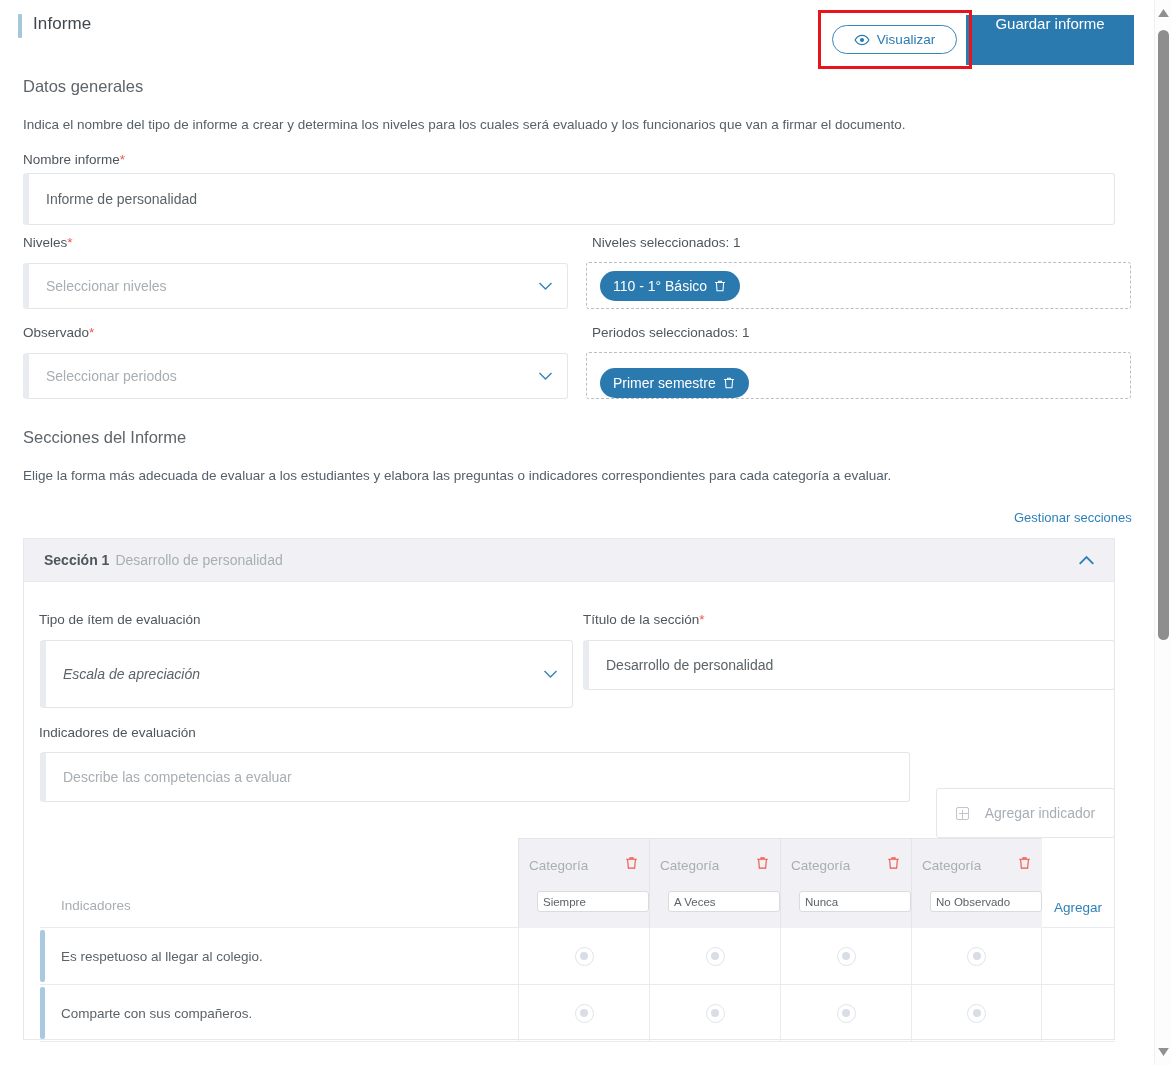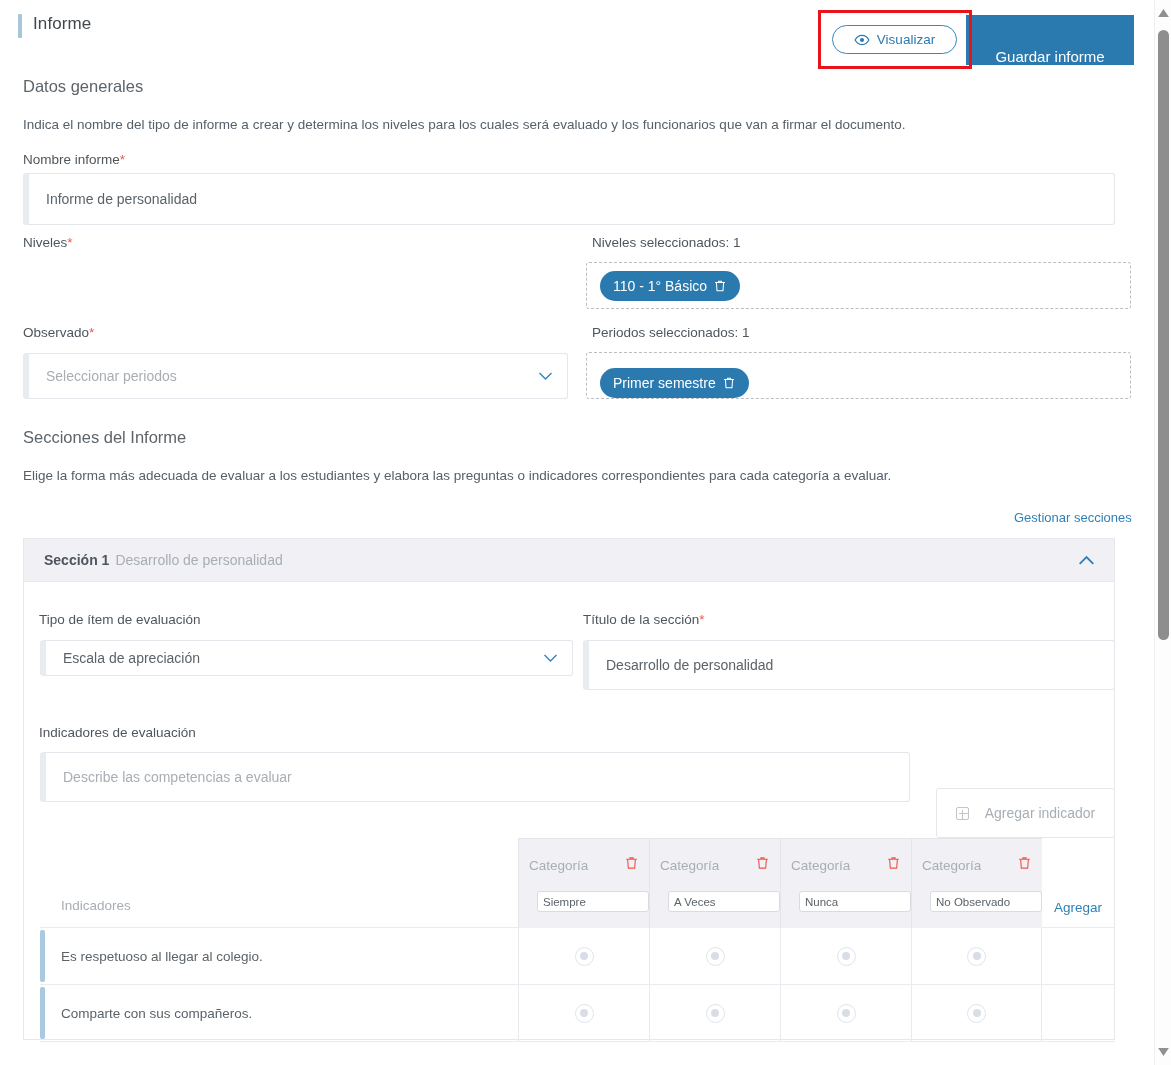--- a/index.html
+++ b/index.html
@@ -35,21 +35,21 @@
     border:1px solid #3a86b8; border-radius:15px; background:#fff;
     color:#2b7bb2; font-size:13.5px; font-family:"Liberation Sans", sans-serif;
     display:flex; align-items:center; justify-content:center; gap:7px;
     cursor:pointer;
   }
   .eye-ico { display:block; width:16px; height:16px; }
   .btn-guardar {
     position:absolute; left:966px; top:15px; width:168px; height:50px;
     background:#2a7ab0; color:#fff; border:none;
     font-size:15px; font-family:"Liberation Sans", sans-serif;
-    display:flex; align-items:flex-end; justify-content:center; cursor:pointer;
+    display:flex; align-items:flex-start; justify-content:center; cursor:pointer;
   }
   .redbox {
     position:absolute; left:818px; top:10px; width:154px; height:59px;
     border:3px solid #e8141b; pointer-events:none;
   }
 
   
   .h-sec { position:absolute; font-size:16.5px; color:#5d646a; font-weight:400; }
   .p-sec { position:absolute; font-size:13.5px; color:#56606a; font-weight:400; }
 
@@ -215,20 +215,26 @@
   <div class="fld-label" style="left:23px; top:152px;">
     <span>Nombre informe</span><span class="req">*</span>
   </div>
   <div class="inp" style="left:23px; top:173px; width:1092px; height:52px;">
     <span>Informe de personalidad</span>
   </div>
 
   <div class="fld-label" style="left:23px; top:235px;">
     <span>Niveles</span><span class="req">*</span>
   </div>
+  <div class="inp ph" style="left:23px; top:263px; width:545px; height:46px;">
+    <span>Seleccionar niveles</span>
+    <svg class="sel-caret" viewBox="0 0 20 12" fill="none" stroke="#3a86b8" stroke-width="2">
+          <path d="M2 2 L10 10 L18 2"></path>
+        </svg>
+  </div>
   <div class="cnt-label" style="left:592px; top:235px;">Niveles seleccionados: 1</div>
   <div class="chipbox" style="left:586px; top:262px; width:545px; height:47px;">
     <span class="chip">
       <span>110 - 1° Básico</span>
       <svg viewBox="0 0 24 24" fill="none" stroke="#ffffff" stroke-width="1.8">
         <path d="M3.5 6h17M9.5 6V3.8h5V6M5.8 6l1.1 14.2h10.2L18.2 6"></path>
       </svg>
     </span>
   </div>
 
@@ -258,21 +264,21 @@
   <div class="sec-card"></div>
   <div class="sec-head">
     <span class="sec-head-num">Sección 1</span>
     <span class="sec-head-name">Desarrollo de personalidad</span>
     <svg class="chev-up" viewBox="0 0 20 12" fill="none" stroke="#2e80b8" stroke-width="2.2">
           <path d="M2 10 L10 2 L18 10"></path>
         </svg>
   </div>
 
   <div class="fld-label" style="left:39px; top:612px;">Tipo de ítem de evaluación</div>
-  <div class="inp" style="left:40px; top:640px; width:533px; height:36px;">
+  <div class="inp" style="left:40px; top:640px; width:533px; height:68px;font-style:italic;">
     <span>Escala de apreciación</span>
     <svg class="sel-caret" viewBox="0 0 20 12" fill="none" stroke="#3a86b8" stroke-width="2">
           <path d="M2 2 L10 10 L18 2"></path>
         </svg>
   </div>
 
   <div class="fld-label" style="left:583px; top:612px;">
     <span>Título de la sección</span><span class="req">*</span>
   </div>
   <div class="inp" style="left:583px; top:640px; width:532px; height:50px;">

